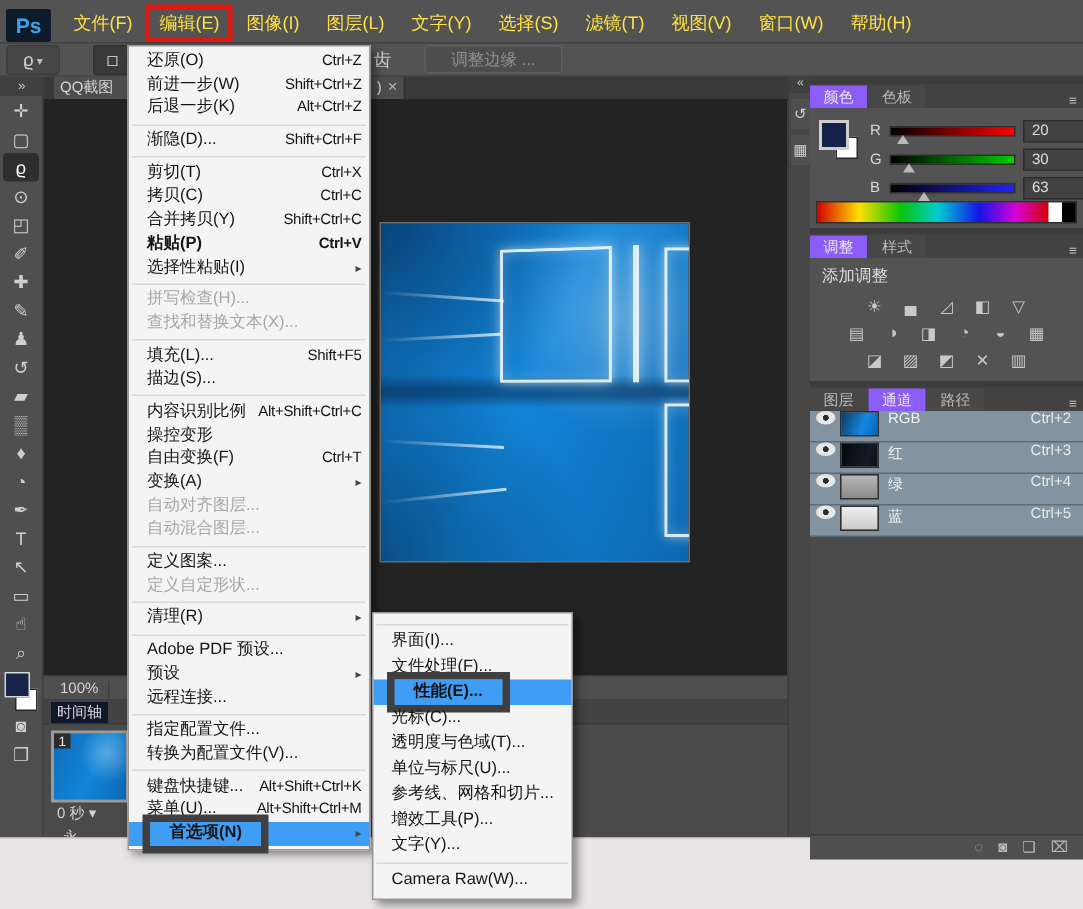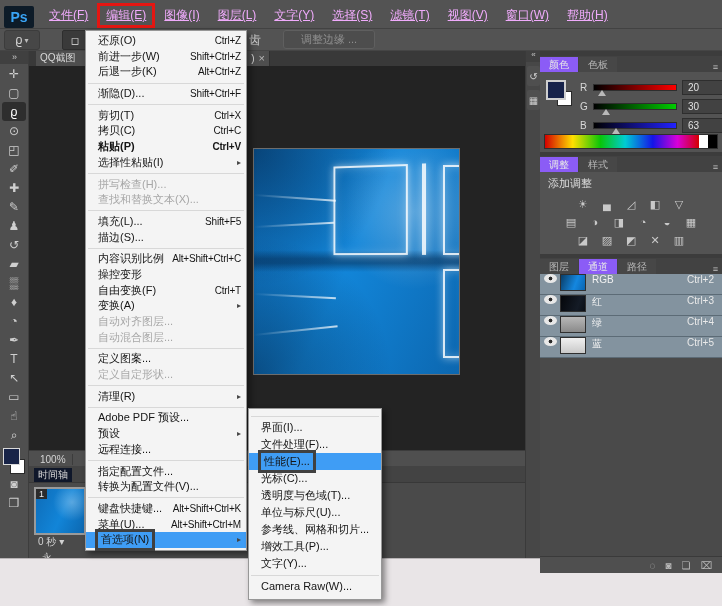--- a/index.html
+++ b/index.html
@@ -4,21 +4,21 @@
 <style>
   html,body{margin:0;padding:0;background:#222;}
   .screen{position:relative;width:722px;height:606px;overflow:hidden;
     font-family:"Liberation Sans","DejaVu Sans",sans-serif;background:#535353;}
   .abs{position:absolute;}
   
   .menubar{left:0;top:0;width:722px;height:28px;background:#535353;border-bottom:1px solid #424242;
     display:flex;align-items:flex-end;z-index:5;}
   .pslogo{width:30px;height:22px;margin:0 6px 0 4px;background:#0d1b28;color:#39a3f4;font-weight:bold;
     font-size:14px;display:flex;align-items:center;justify-content:center;border-radius:2px;}
-  .mbitem{color:#f0abfc;font-size:12px;padding:4px 9px;white-space:nowrap;text-decoration:underline;}
+  .mbitem{color:#fde047;font-size:12px;padding:4px 9px;white-space:nowrap;}
   .mbitem.redbox{border:3px solid #e41612;padding:1px 6px;}
   
   .optionsbar{left:0;top:28px;width:722px;height:22px;background:#535353;border-bottom:1px solid #454545;z-index:4;}
   .toolpreset{position:absolute;left:4px;top:2px;width:34px;height:18px;background:#474747;border:1px solid #3c3c3c;
     border-radius:3px;color:#d5d5d5;font-size:12px;display:flex;align-items:center;justify-content:center;gap:2px;}
   .toolpreset .caret{font-size:8px;color:#bbb;}
   .selmode{position:absolute;left:62px;top:2px;width:24px;height:18px;background:#3a3a3a;border:1px solid #2e2e2e;
     color:#e3e3e3;font-size:10px;display:flex;align-items:center;justify-content:center;border-radius:2px;}
   .optfrag{position:absolute;left:249px;top:4px;color:#cfcfcf;font-size:12px;}
   .refinebtn{position:absolute;left:283px;top:2px;width:90px;height:17px;background:#4d4d4d;
@@ -126,21 +126,21 @@
   
   .editmenu{left:85px;top:30px;width:162px;background:#f4f4f4;border:1px solid #979797;z-index:50;
     box-shadow:3px 3px 6px rgba(0,0,0,.45);padding:2px 0;box-sizing:border-box;}
   .mi{display:flex;align-items:center;line-height:15.7px;height:15.7px;padding:0 5px 0 12px;font-size:11px;color:#151515;position:relative;}
   .mi .lab{white-space:nowrap;}
   .mi .sc{margin-left:auto;font-size:10px;letter-spacing:-0.2px;white-space:nowrap;}
   .mi.dis{color:#a7a7a7;}
   .mi.sel{background:#3f9df5;}
   .mi .arr{margin-left:auto;font-size:8px;color:#444;}
   .msep{height:1px;background:#d8d8d8;margin:2.5px 2px;}
-  .rb-label{border:3px solid #404040;padding:0 3px;margin-left:-3px;}
+  .rb-label{border:5px solid #404040;padding:0 13px;margin-left:-3px;font-weight:bold;}
   .submenu{left:248px;top:408px;width:134px;background:#f4f4f4;border:1px solid #979797;z-index:60;
     box-shadow:3px 3px 6px rgba(0,0,0,.45);padding:4px 0;box-sizing:border-box;}
   .smi{display:flex;align-items:center;height:17px;line-height:17px;padding:0 8px 0 12px;font-size:11px;color:#151515;}
   .smi .sc{margin-left:auto;font-size:10px;}
   .smi.sel{background:#3f9df5;}
 </style>
 </head>
 <body>
 
 <div class="screen">
@@ -395,20 +395,24 @@
       </div>
     <div class="msep"></div>
     <div class="mi">
         <span class="lab">剪切(T)</span>
         <span class="sc">Ctrl+X</span>
       </div>
     <div class="mi">
         <span class="lab">拷贝(C)</span>
         <span class="sc">Ctrl+C</span>
       </div>
+    <div class="mi">
+        <span class="lab">合并拷贝(Y)</span>
+        <span class="sc">Shift+Ctrl+C</span>
+      </div>
     <div class="mi" style="font-weight:bold;">
         <span class="lab">粘贴(P)</span>
         <span class="sc">Ctrl+V</span>
       </div>
     <div class="mi">
         <span class="lab">选择性粘贴(I)</span>
         <span class="arr">▸</span>
       </div>
     <div class="msep"></div>
     <div class="mi dis">

